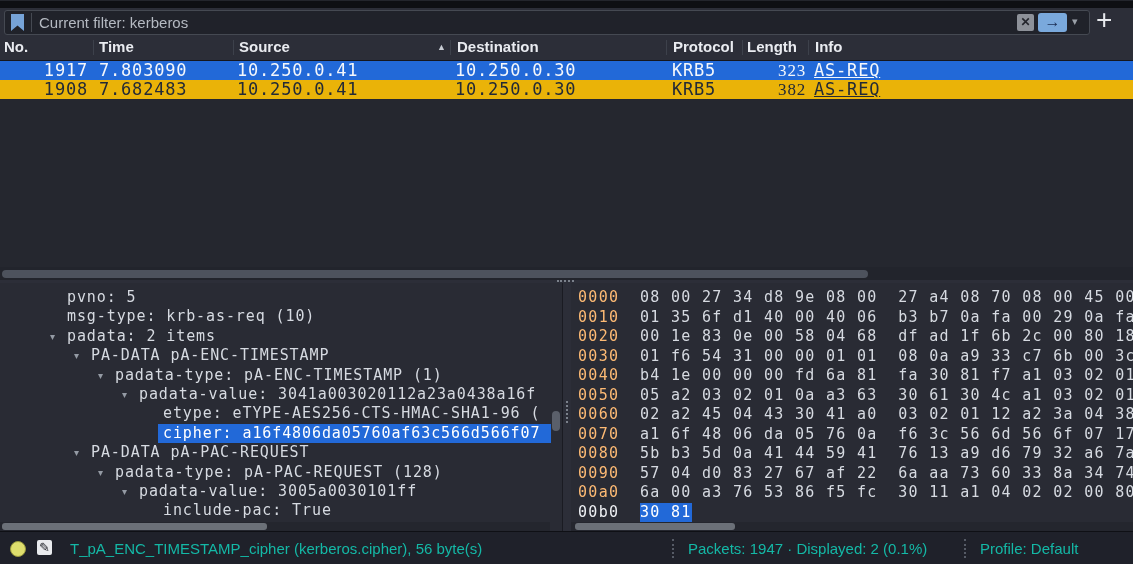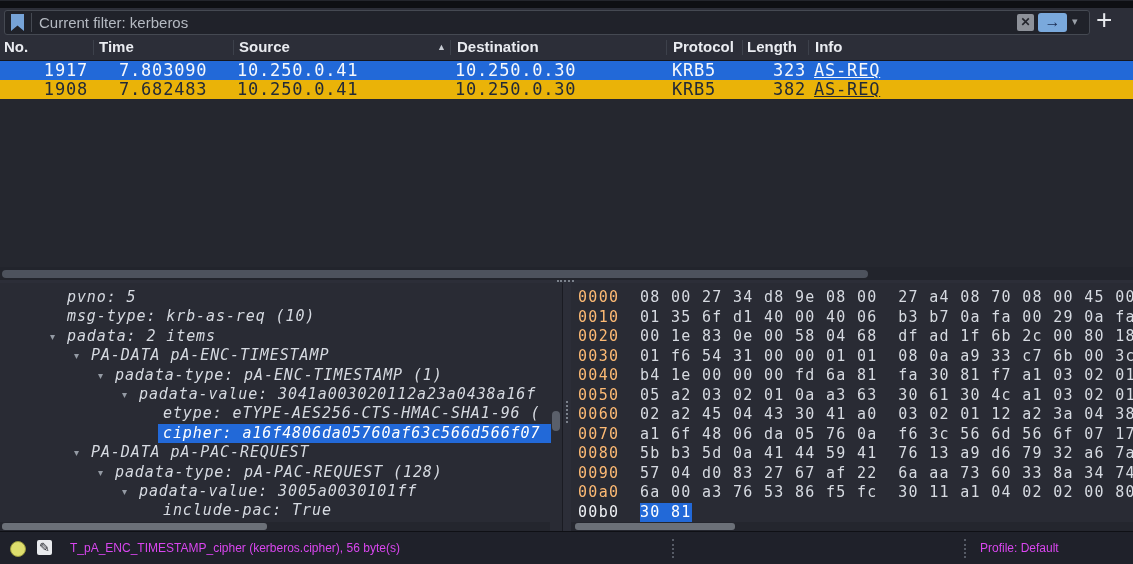--- a/index.html
+++ b/index.html
@@ -32,40 +32,40 @@
   .hsep{position:absolute;top:4px;width:1px;height:15px;background:#3d414b;}
   #sortarrow{position:absolute;left:437px;top:6px;font-size:9px;color:#c8ccd3;}
 
   
   .prow{position:absolute;left:0;width:1133px;height:19px;
         font-family:"DejaVu Sans Mono",monospace;font-size:17px;letter-spacing:.8px;line-height:19px;}
   .prow.sel{background:#2269d8;color:#f4f7fb;}
   .prow.krb{background:#eab308;color:#232a36;}
   .pc{position:absolute;top:0;white-space:nowrap;}
   .c-no{left:0;width:88px;text-align:right;}
-  .c-time{left:99px;margin-left:20px;} .c-src{left:237px;} .c-dst{left:455px;}
-  .c-proto{left:672px;} .c-len{left:745px;width:61px;text-align:right;} .c-info{left:814px;text-decoration:underline;}
+  .c-time{left:99px;} .c-src{left:237px;} .c-dst{left:455px;}
+  .c-proto{left:672px;} .c-len{left:745px;width:61px;text-align:right;font-family:Liberation Serif, serif;} .c-info{left:814px;text-decoration:underline;}
 
   
   #pltrack{left:0;top:267px;width:1133px;height:13px;background:#22242c;}
   #plthumb{position:absolute;left:2px;top:3px;width:866px;height:8px;background:#4d525d;border-radius:4px;}
 
   
   #hsplit{left:0;top:280px;width:1133px;height:3px;background:#2c2e38;}
   #hsplitdots{position:absolute;left:557px;top:0px;width:17px;height:2px;border-top:2px dotted #7b818b;}
   #vsplit{left:562px;top:283px;width:9px;height:248px;background:#2c2e38;border-left:1px solid #1a1b22;border-right:1px solid #1a1b22;}
   #vsplitdots{position:absolute;left:3px;top:118px;height:22px;width:2px;border-left:2px dotted #7b818b;}
 
   
   #dpane{left:0;top:283px;width:562px;height:248px;background:#292b34;overflow:hidden;}
   .tl{position:absolute;left:0;width:562px;height:19px;
       font-family:"DejaVu Sans Mono",monospace;font-size:15px;letter-spacing:.9px;
       line-height:19px;color:#d6dae1;white-space:nowrap;}
   .tw{position:absolute;top:0px;font-size:10px;color:#949aa4;font-family:"Liberation Sans",sans-serif;line-height:19px;}
-  .tt{position:absolute;top:0;font-style:italic;}
+  .tt{position:absolute;top:0;}
   .tt.selline{left:158px;width:388px;background:#2269d8;color:#ffffff;padding-left:5px;}
   #dvthumb{position:absolute;left:552px;top:128px;width:8px;height:20px;background:#5a5f6a;border-radius:4px;}
   #dhtrack{position:absolute;left:0px;top:239px;width:550px;height:9px;background:#24262e;}
   #dhthumb{position:absolute;left:2px;top:1px;width:265px;height:7px;background:#6b7078;border-radius:3px;}
 
   
   #hpane{left:571px;top:283px;width:562px;height:248px;background:#292b34;overflow:hidden;}
   .hx{position:absolute;left:7px;width:700px;height:19px;display:flex;white-space:pre;
       font-family:"DejaVu Sans Mono",monospace;font-size:15px;letter-spacing:1.3px;line-height:19px;}
   .off{width:62px;flex:none;color:#fdba74;}
@@ -74,21 +74,21 @@
   .hbsel{background:#2269d8;color:#ffffff;}
   #hhtrack{position:absolute;left:0px;top:239px;width:562px;height:9px;background:#24262e;}
   #hhthumb{position:absolute;left:4px;top:1px;width:160px;height:7px;background:#6b7078;border-radius:3px;}
 
   
   #statusbar{left:0;top:531px;width:1133px;height:33px;background:#1f212a;border-top:1px solid #0f1015;}
   #expicon{position:absolute;left:10px;top:9px;width:14px;height:14px;border-radius:50%;
            background:#dede6d;border:1px solid #9b9b3e;}
   #editicon{position:absolute;left:37px;top:8px;width:15px;height:15px;background:#e9ebee;border-radius:2px;
             color:#1b1d24;font-size:13px;line-height:15px;text-align:center;}
-  .sbtext{position:absolute;top:0;line-height:33px;font-size:12px;color:#d946ef;white-space:nowrap;}
+  .sbtext{position:absolute;top:0;line-height:33px;font-size:15px;color:#14b8a6;white-space:nowrap;}
   #sbfield{left:70px;} #sbpackets{left:688px;} #sbprofile{left:980px;}
   .sbsep{position:absolute;top:7px;height:19px;width:2px;border-left:2px dotted #565b66;}
   #sbsep1{left:672px;} #sbsep2{left:964px;}
 </style>
 </head>
 <body>
 
 <div id="app">
 
   <div id="topstrip" class="abs"></div>
@@ -223,18 +223,19 @@
     <div id="hhtrack">
         <div id="hhthumb"></div>
       </div>
   </div>
 
   <div id="statusbar" class="abs">
     <span id="expicon"></span>
     <span id="editicon">✎</span>
     <span class="sbtext" id="sbfield">T_pA_ENC_TIMESTAMP_cipher (kerberos.cipher), 56 byte(s)</span>
     <span class="sbsep" id="sbsep1"></span>
+    <span class="sbtext" id="sbpackets">Packets: 1947 · Displayed: 2 (0.1%)</span>
     <span class="sbsep" id="sbsep2"></span>
     <span class="sbtext" id="sbprofile">Profile: Default</span>
 
   </div>
 
 </div>
 
 </body></html>

